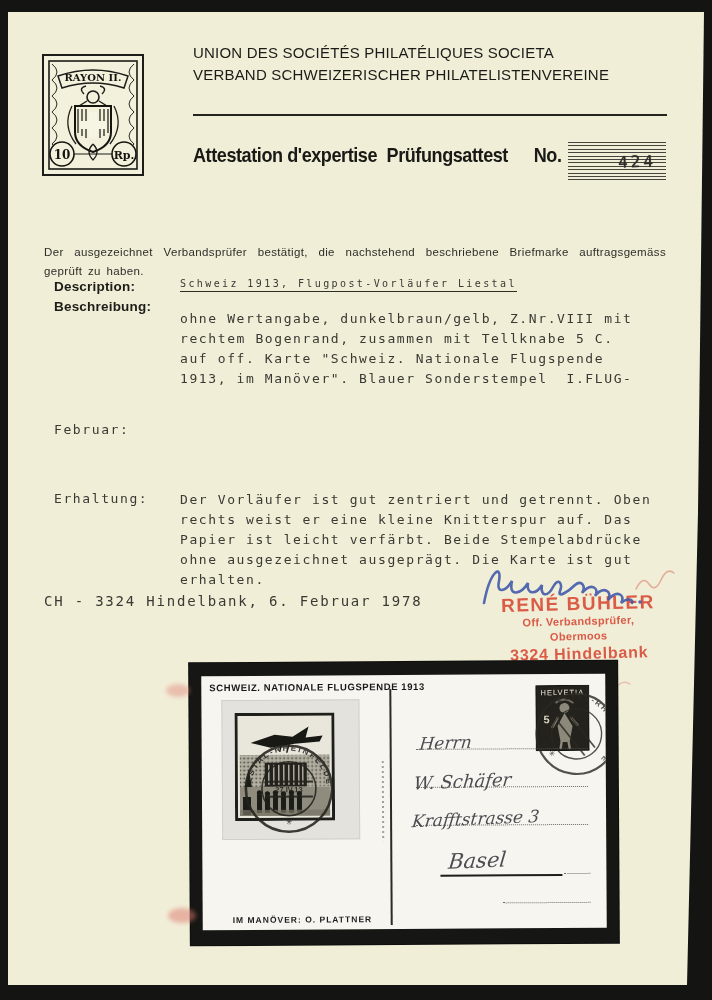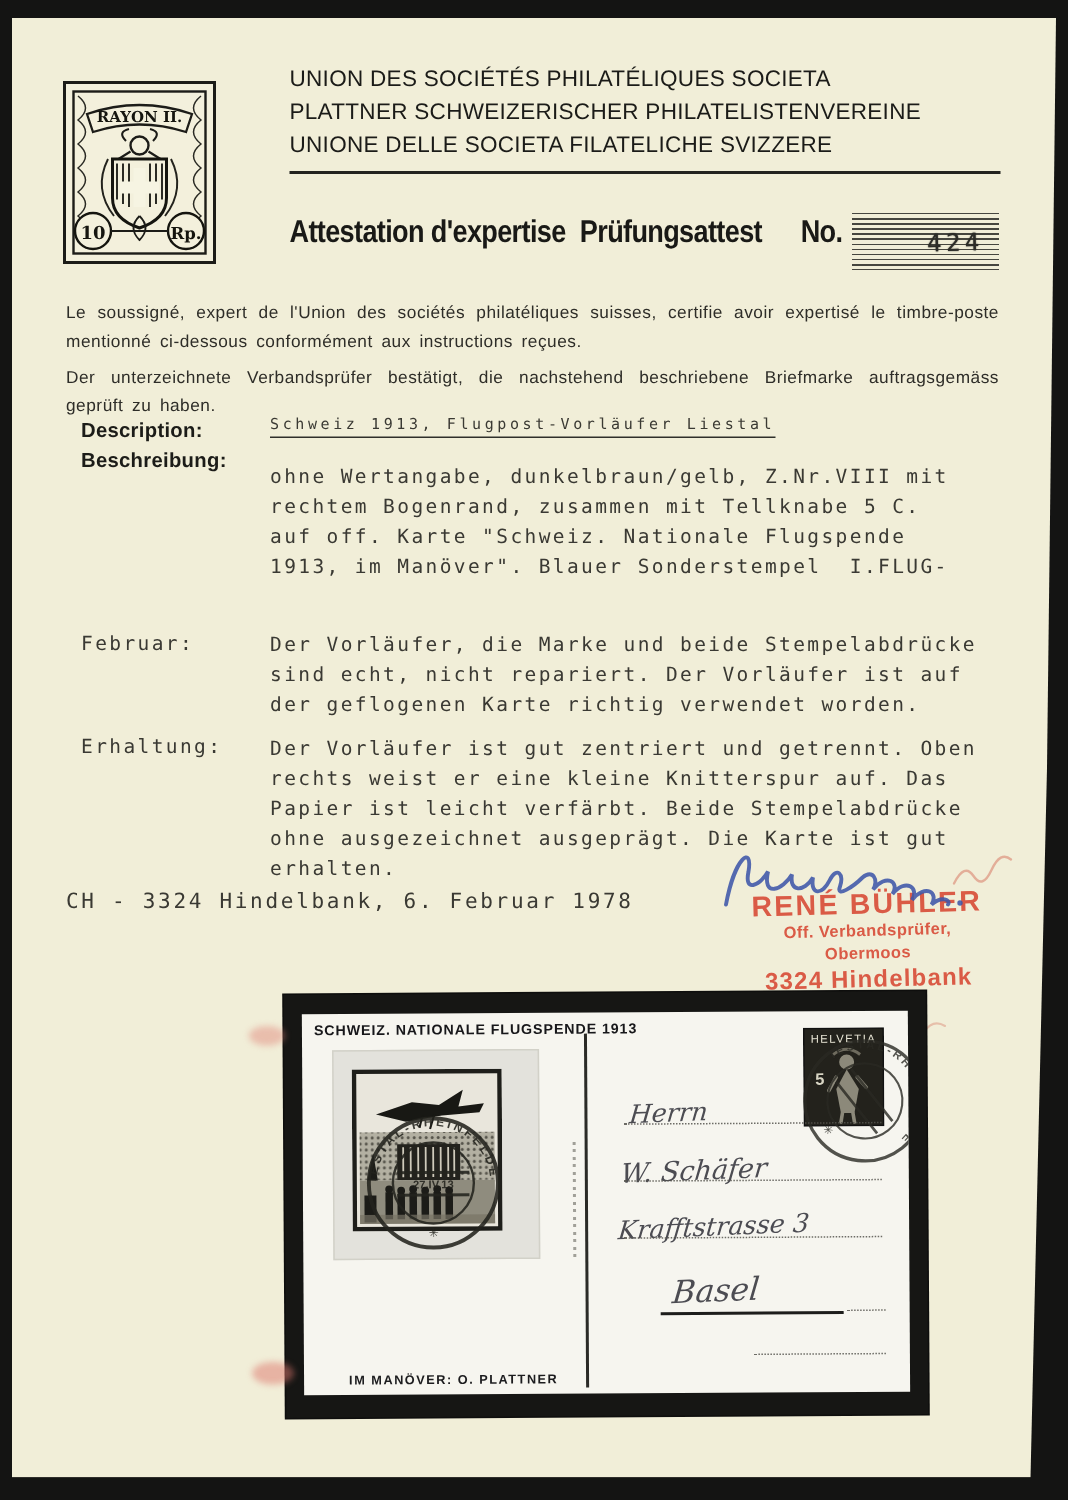--- a/index.html
+++ b/index.html
@@ -96,52 +96,45 @@
     <path d="M30,52 q-10,20 4,38 M72,52 q10,20 -4,38" fill="none" stroke="#23231d" stroke-width="1.3"></path>
     <circle cx="20" cy="100" r="12" fill="#f3f0dc" stroke="#15150f" stroke-width="1.6"></circle>
     <circle cx="82" cy="100" r="12" fill="#f3f0dc" stroke="#15150f" stroke-width="1.6"></circle>
     <text x="20" y="105" text-anchor="middle" font-size="12" font-weight="bold" fill="#15150f">10</text>
     <text x="82" y="105" text-anchor="middle" font-size="11" font-weight="bold" fill="#15150f">Rp.</text>
     <path d="M32,100 h38 M51,90 q8,8 0,16 q-8,-8 0,-16" stroke="#1c1c18" stroke-width="1.2" fill="none"></path>
   </svg>
 
   <div class="org">
     <div>UNION DES SOCIÉTÉS PHILATÉLIQUES SOCIETA</div>
-    <div>PLATTNER SCHWEIZERISCHER PHILATELISTENVEREINE</div>
-    <div>UNIONE DELLE SOCIETA FILATELICHE SVIZZERE</div>
+    <div>VERBAND SCHWEIZERISCHER PHILATELISTENVEREINE</div>
   </div>
   <div class="hrule"></div>
 
   <div class="titlerow">
     <span class="gap1">Attestation d'expertise</span><span class="gap2">Prüfungsattest</span><span>No.</span>
   </div>
   <div class="numbox">
     <span>424</span>
   </div>
 
-  <div class="para" id="para-fr">Le soussigné, expert de l'Union des sociétés philatéliques suisses, certifie avoir expertisé le timbre-poste mentionné ci-dessous conformément aux instructions reçues.</div>
-  <div class="para" id="para-de">Der unterzeichnete Verbandsprüfer bestätigt, die nachstehend beschriebene Briefmarke auftragsgemäss geprüft zu haben.</div>
+  <div class="para" id="para-de">Der ausgezeichnet Verbandsprüfer bestätigt, die nachstehend beschriebene Briefmarke auftragsgemäss geprüft zu haben.</div>
 
   <div class="flabel" style="top:267px">Description:</div>
   <div class="descval tw">Schweiz 1913, Flugpost-Vorläufer Liestal</div>
 
   <div class="flabel" style="top:287px">Beschreibung:</div>
   <div class="twlines tw" style="top:297px">
     <div>ohne Wertangabe, dunkelbraun/gelb, Z.Nr.VIII mit</div>
     <div>rechtem Bogenrand, zusammen mit Tellknabe 5 C.</div>
     <div>auf off. Karte "Schweiz. Nationale Flugspende</div>
     <div>1913, im Manöver". Blauer Sonderstempel  I.FLUG-</div>
   </div>
 
   <div class="flabel tw" style="top:410px;font-weight:400;font-size:13px;letter-spacing:1.6px">Februar:</div>
-  <div class="twlines tw" style="top:409px">
-    <div>Der Vorläufer, die Marke und beide Stempelabdrücke</div>
-    <div>sind echt, nicht repariert. Der Vorläufer ist auf</div>
-    <div>der geflogenen Karte richtig verwendet worden.</div>
-  </div>
 
   <div class="flabel tw" style="top:479px;font-weight:400;font-size:13px;letter-spacing:1.6px">Erhaltung:</div>
   <div class="twlines tw" style="top:478px">
     <div>Der Vorläufer ist gut zentriert und getrennt. Oben</div>
     <div>rechts weist er eine kleine Knitterspur auf. Das</div>
     <div>Papier ist leicht verfärbt. Beide Stempelabdrücke</div>
     <div>ohne ausgezeichnet ausgeprägt. Die Karte ist gut</div>
     <div>erhalten.</div>
   </div>
 

